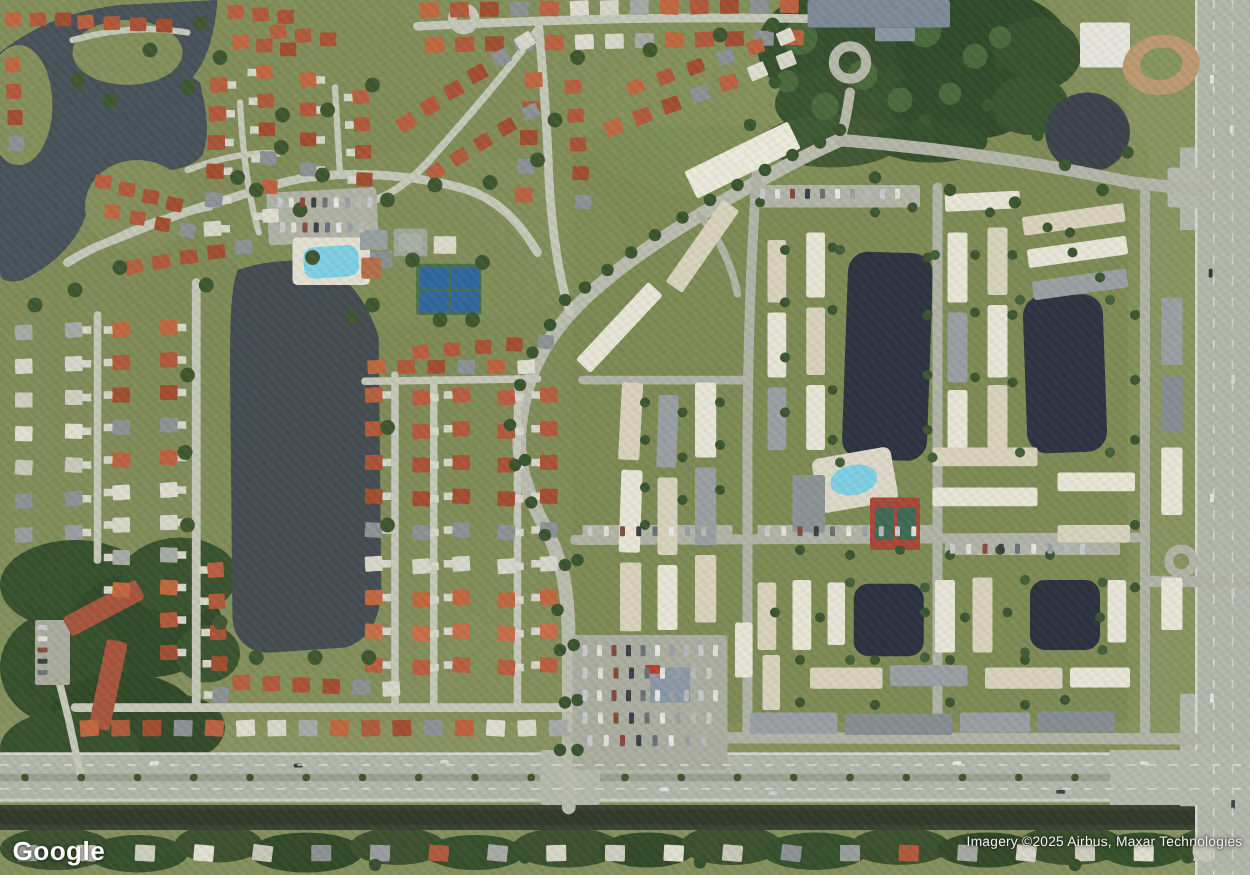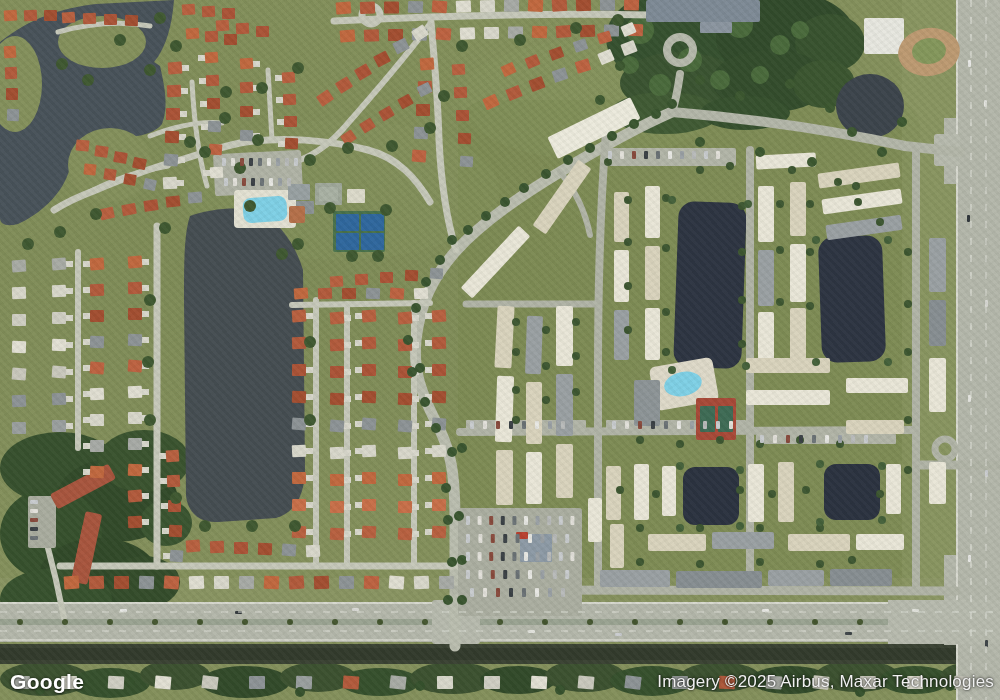--- a/index.html
+++ b/index.html
@@ -20,22 +20,22 @@
       repeating-linear-gradient(-33deg, rgba(20,30,10,.022) 0 2px, transparent 2px 5px);
   }
   svg#map-svg{position:absolute;inset:0;z-index:1;}
   .logo{
     position:absolute;left:10px;bottom:6px;z-index:3;color:#fff;
     font-size:21px;font-weight:bold;letter-spacing:.3px;
     text-shadow:0 0 3px rgba(0,0,0,.55),0 1px 2px rgba(0,0,0,.45);
     text-align:center;
   }
   .attr{
-    position:absolute;right:6px;bottom:8px;z-index:3;color:#f1f1f1;
-    font-size:17px;letter-spacing:.2px;
+    position:absolute;right:6px;bottom:20px;z-index:3;color:#f1f1f1;
+    font-size:11px;letter-spacing:.2px;
     text-shadow:0 0 2px rgba(0,0,0,.85),0 0 4px rgba(0,0,0,.5);
   }
 </style>
 </head>
 <body>
 
 <div class="stage">
   <svg id="map-svg" width="1000" height="700" viewBox="0 0 1000 700">
       <g>
         <rect x="458" y="100" width="462" height="500" fill="#7a885080" rx="30"></rect>

